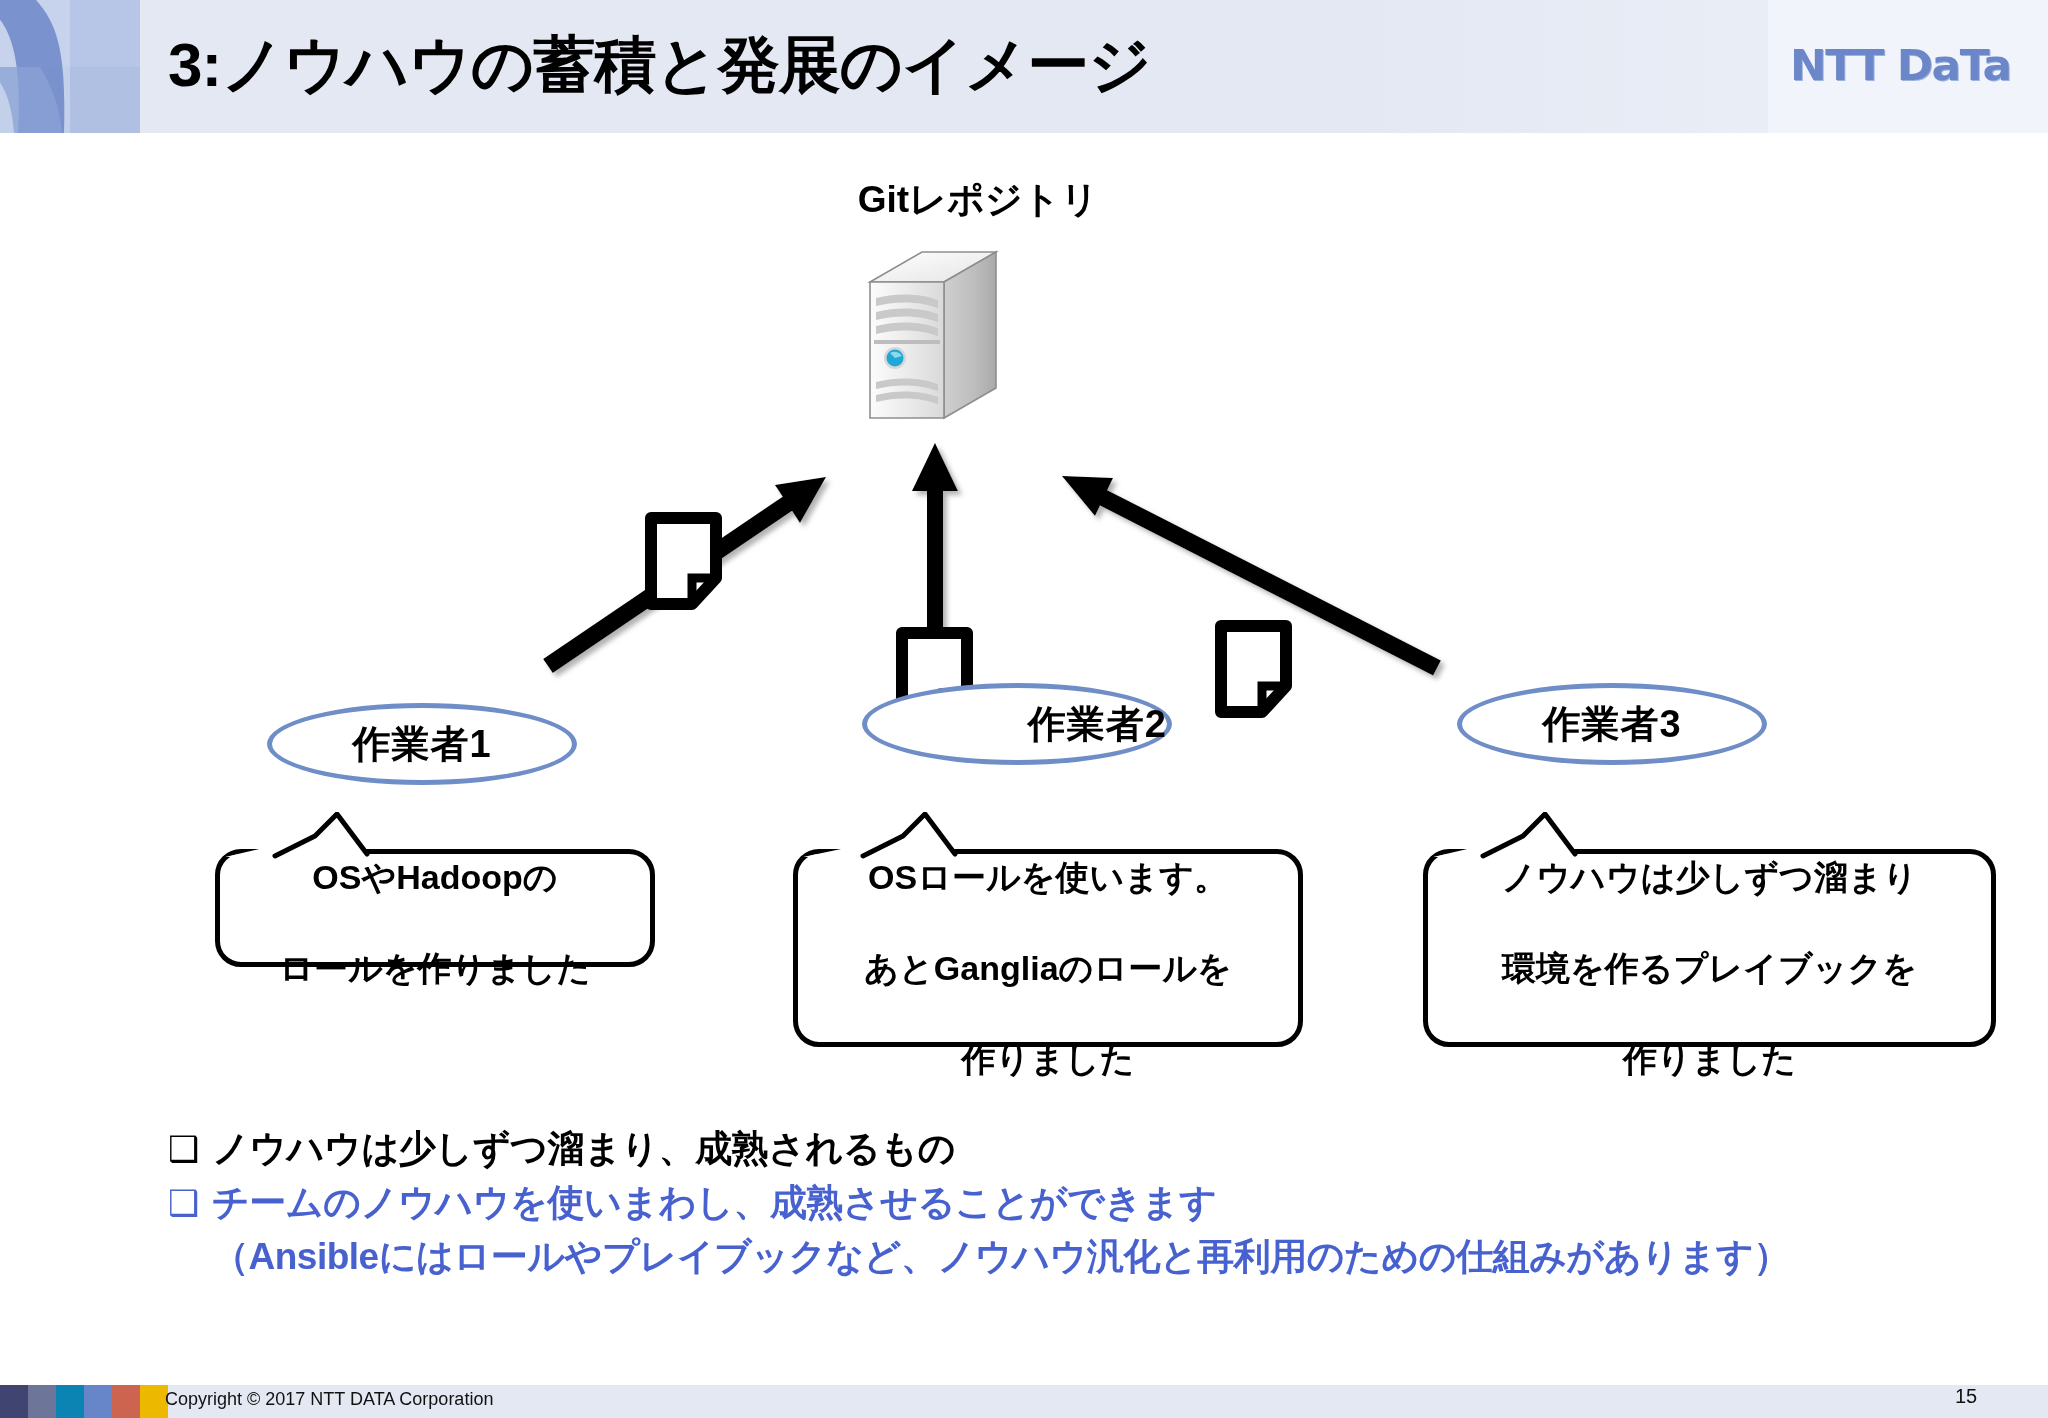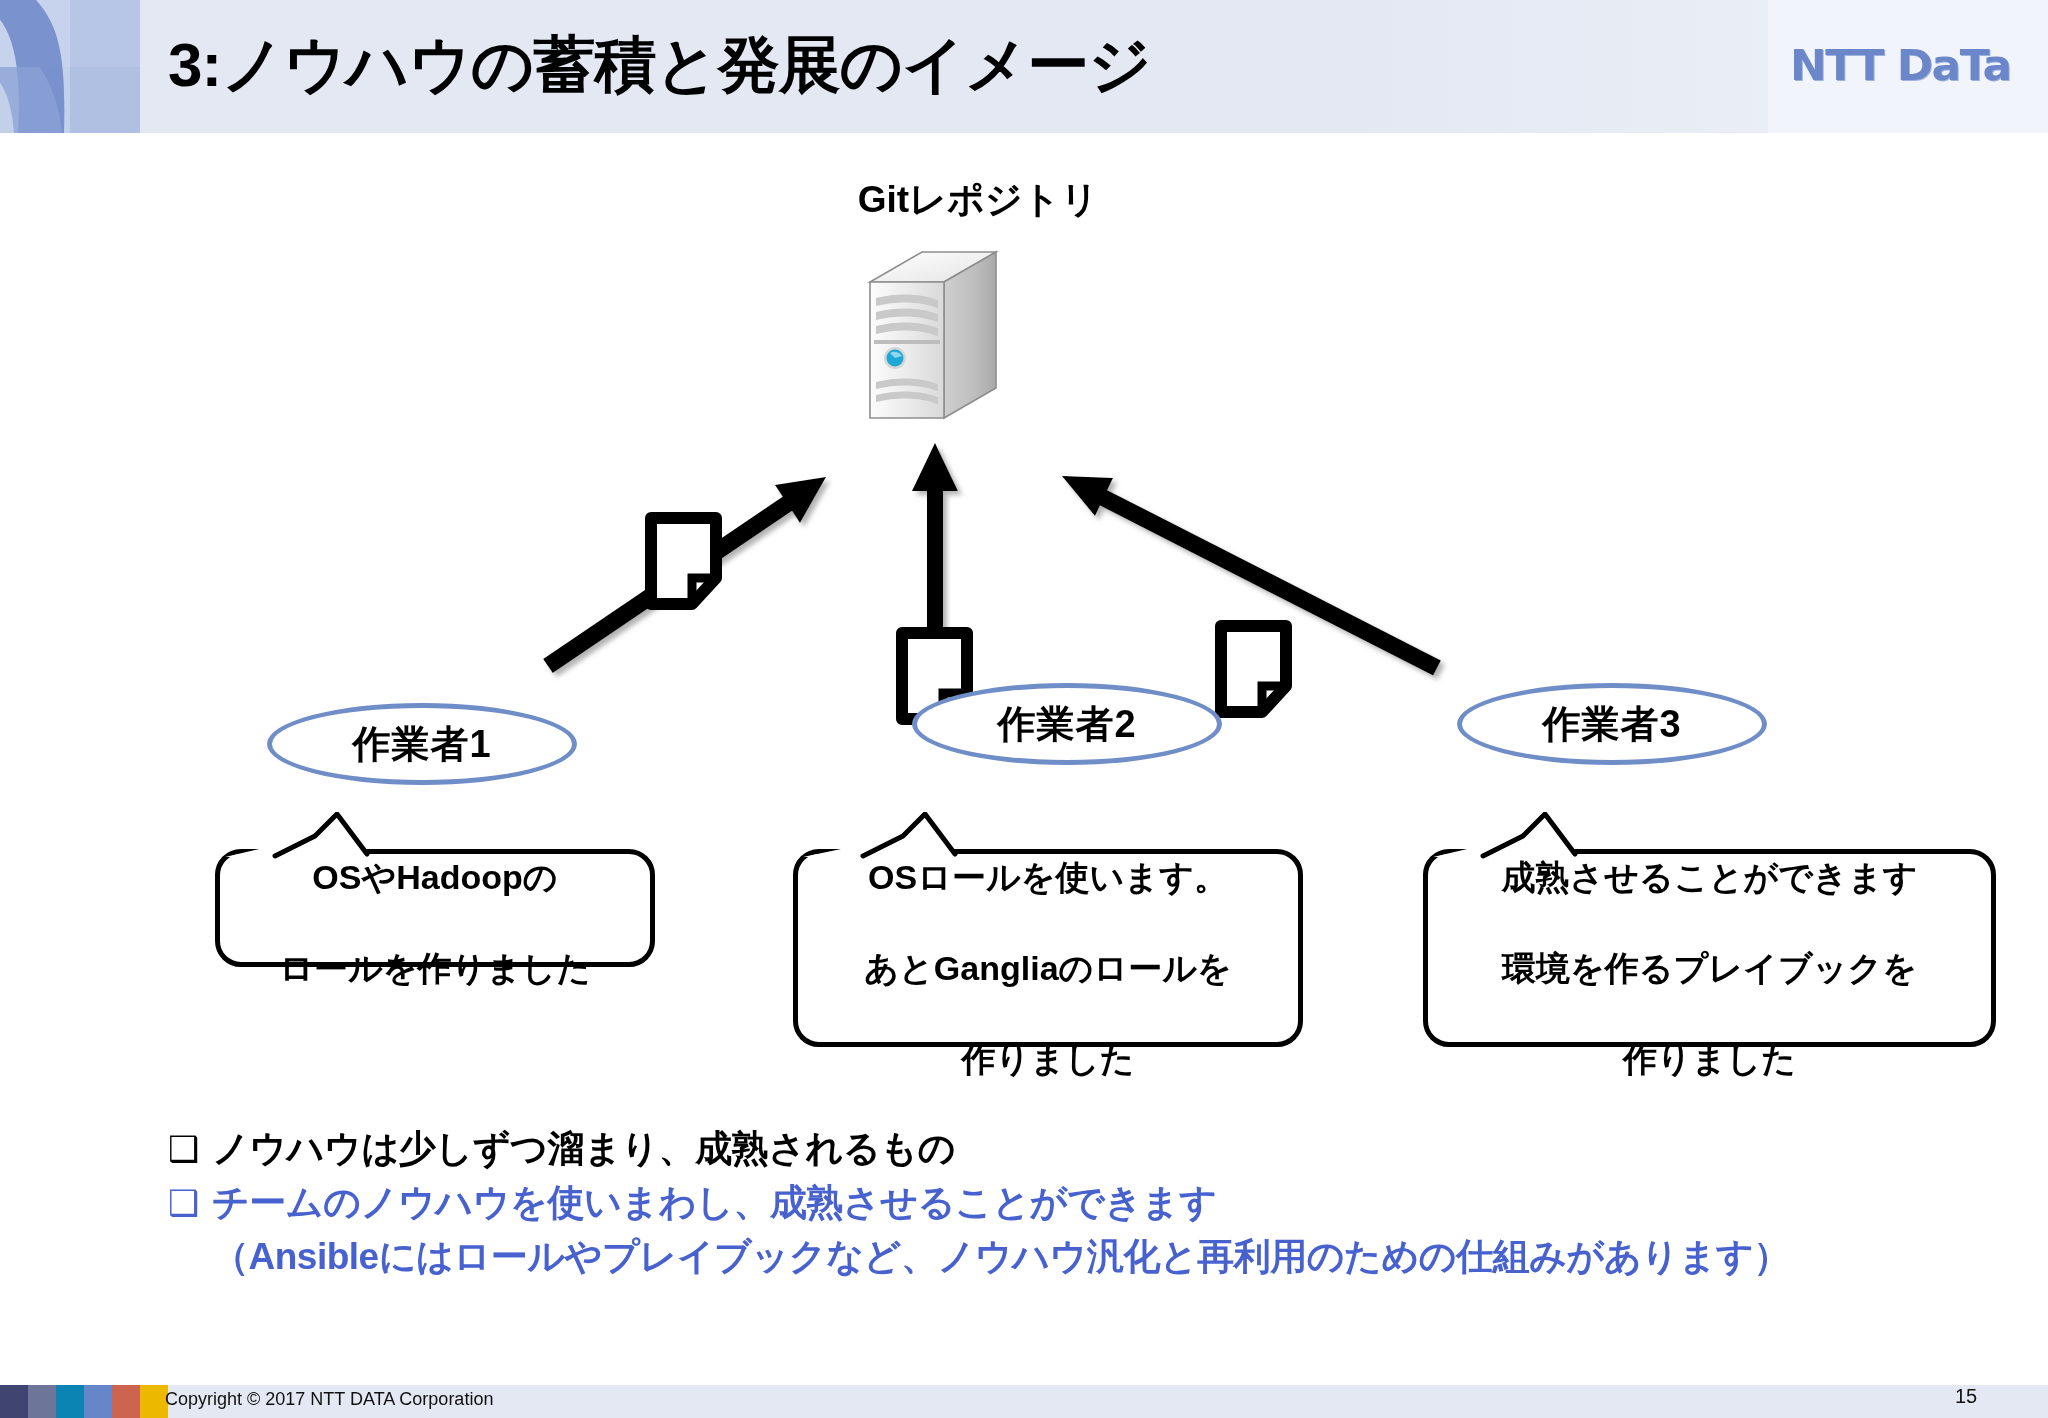--- a/index.html
+++ b/index.html
@@ -114,21 +114,21 @@
     justify-content: center;
   }
   .worker-label {
     font-size: 38px;
     font-weight: bold;
     color: #000;
     letter-spacing: 1px;
     white-space: nowrap;
   }
   #worker-1 { left: 267px; top: 703px; }
-  #worker-2 { left: 912px; top: 683px; }
+  #worker-2 { left: 862px; top: 683px; justify-content: flex-end; }
   #worker-3 { left: 1457px; top: 683px; }
 
   
   .bubble {
     position: absolute;
     box-sizing: border-box;
   }
   .bubble-body {
     position: absolute;
     left: 0;
@@ -369,21 +369,21 @@
       <div class="bubble-line">作りました</div>
     </div>
   </div>
 
   <div class="bubble" id="bubble-3">
     <svg class="bubble-tail" width="573" height="60" viewBox="0 0 573 60">
       <path d="M 10 45 L 100 24 L 122 2 L 152 42 L 563 42" fill="#ffffff"></path>
       <path d="M 60 44 L 100 24 L 122 2 L 152 42" fill="none" stroke="#000" stroke-width="5" stroke-linejoin="round" stroke-linecap="round"></path>
     </svg>
     <div class="bubble-body">
-      <div class="bubble-line">成熟させることができます</div>
+      <div class="bubble-line">ノウハウは少しずつ溜まり</div>
       <div class="bubble-line">環境を作るプレイブックを</div>
       <div class="bubble-line">作りました</div>
     </div>
   </div>
 
   <div id="bullets">
     <div class="bullet-row">
       <span class="bullet-marker blk">❑</span>
       <span class="bullet-text blk">ノウハウは少しずつ溜まり、成熟されるもの</span>
     </div>

